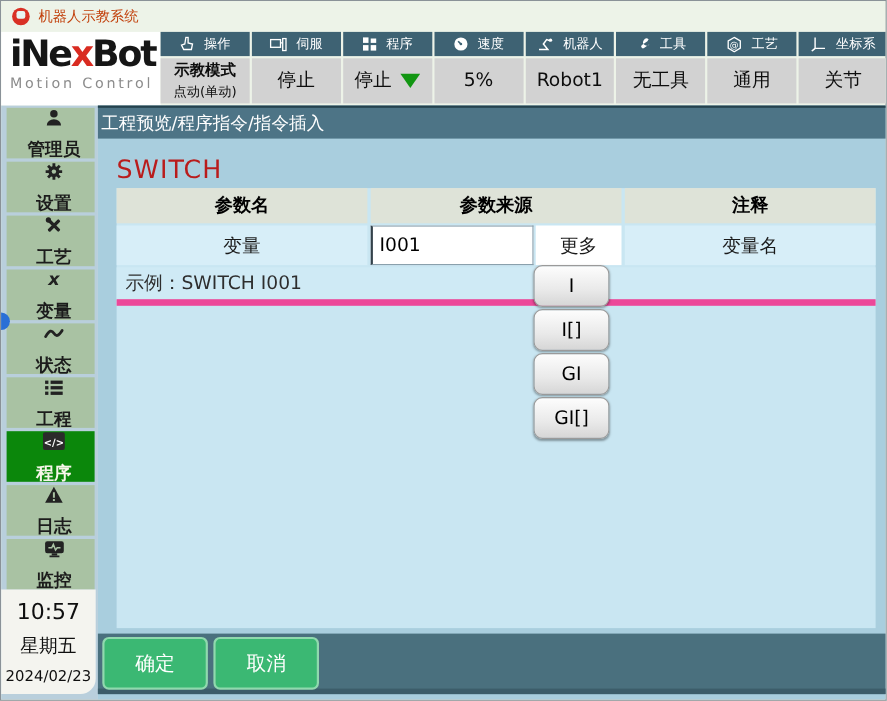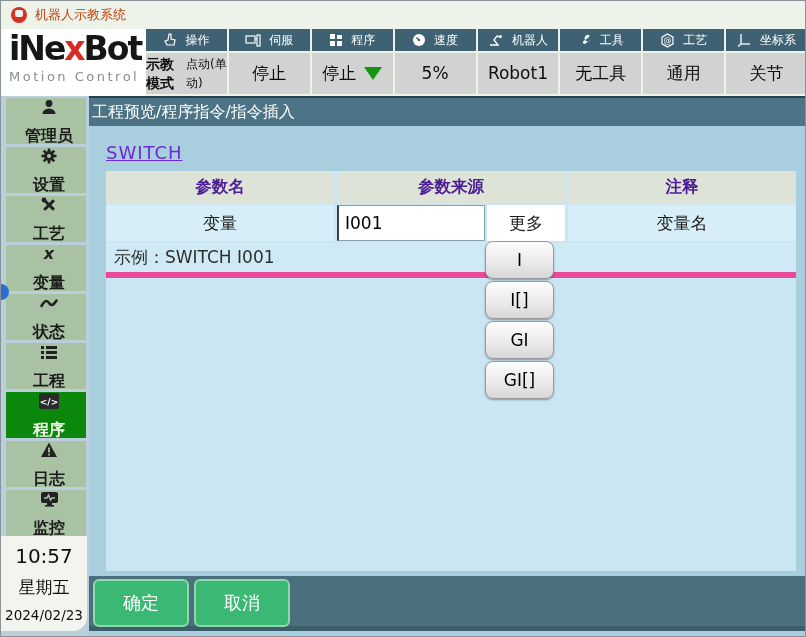--- a/index.html
+++ b/index.html
@@ -17,44 +17,44 @@
   .logo { position:absolute; left:0; top:28px; width:145px; height:67px; background:#ffffff; padding:2px 0 0 8px; }
   .logo-line1 { font-size:33px; font-weight:800; color:#161616; letter-spacing:-2px; line-height:36px; }
   .logo-line1 .red { color:#d92b21; }
   .logo-line2 { font-size:13px; color:#8c8c8c; letter-spacing:2.5px; margin-top:2px; }
 
   
   .tabs { position:absolute; left:145px; top:28px; width:661px; height:22px; display:flex; gap:2px; background:#edf3e8; }
   .tab { flex:1; background:#3e6273; color:#fff; display:flex; align-items:center; justify-content:center; gap:8px; font-size:12px; }
   .tab svg { flex:none; }
   .vals { position:absolute; left:145px; top:52px; width:661px; height:41px; display:flex; gap:2px; background:#edf3e8; }
-  .val { flex:1; background:#d2d2d2; color:#0d0d0d; display:flex; flex-direction:row; align-items:center; justify-content:center; font-size:17px; line-height:19px; }
+  .val { flex:1; background:#d2d2d2; color:#0d0d0d; display:flex; flex-direction:column; align-items:center; justify-content:center; font-size:17px; line-height:19px; }
   .val .sub1 { font-size:14px; font-weight:bold; }
   .val .sub2 { font-size:12px; }
   .val .inline { display:flex; align-items:center; gap:8px; }
   .tri-down { width:0; height:0; border-left:9px solid transparent; border-right:9px solid transparent; border-top:13px solid #129612; }
 
   
   .sidebar { position:absolute; left:0; top:95px; width:88px; height:542px; background:#b9cfdc; }
   .side-btn { position:absolute; left:5px; width:80px; height:46px; background:#a9c2a3; display:flex; align-items:center; justify-content:flex-start; gap:6px; padding-left:6px; color:#1c1c1c; font-size:16px; font-weight:bold;flex-direction:column; }
   .side-btn.active { background:#0b870b; color:#f6f6ea; }
   .side-btn .ic { width:20px; text-align:center; flex:none; }
   .clock { position:absolute; left:0; top:440px; width:86px; height:95px; background:#f4f4ef; border-radius:0 0 14px 0; display:flex; flex-direction:column; align-items:center; justify-content:space-around; padding:4px 0; color:#0f0f0f; }
   .clock .t1 { font-size:20px; }
   .clock .t2 { font-size:17px; }
   .clock .t3 { font-size:13.5px; }
   .edge-dot { position:absolute; left:-8px; top:283px; width:16px; height:16px; border-radius:50%; background:#2a6fd6; z-index:5; }
 
   
   .main { position:absolute; left:88px; top:95px; width:718px; height:542px; background:#a9cede; }
   .breadcrumb { position:absolute; left:0; top:0; width:100%; height:30px; background:#4d7486; border-top:2px solid #24414d; color:#fff; font-size:16px; display:flex; align-items:center; padding-left:3px; }
   .panel { position:absolute; left:17px; top:75px; width:690px; height:400px; background:#c9e6f2; }
-  .cmd-title { position:absolute; left:17px; top:46px; font-size:18px; color:#6d28d9; letter-spacing:1px;text-decoration:underline; }
+  .cmd-title { position:absolute; left:17px; top:46px; font-size:23px; color:#b91c1c; letter-spacing:1px; }
   .thead { position:absolute; left:17px; top:75px; width:690px; height:32px; display:flex; gap:3px; }
-  .th { flex:1; background:#dee3d8; display:flex; align-items:center; justify-content:center; font-size:16.5px; font-weight:bold; color:#4c1d95; }
+  .th { flex:1; background:#dee3d8; display:flex; align-items:center; justify-content:center; font-size:16.5px; font-weight:bold; color:#000000; }
   .trow { position:absolute; left:17px; top:109px; width:690px; height:36px; display:flex; gap:3px; }
   .td { flex:1; display:flex; align-items:center; justify-content:center; font-size:17px; color:#1a1a1a; background:#d7eef8; }
   .td.split { background:transparent; gap:2px; padding:0; }
   .cell-input { flex:1; height:36px; background:#ffffff; border:1px solid #8aa0ac; border-left:2px solid #33414a; display:flex; align-items:center; padding-left:6px; font-size:17px; color:#000; }
   .cell-more { width:78px; height:36px; background:#ffffff; display:flex; align-items:center; justify-content:center; font-size:17px; color:#1a1a1a; }
   .example-row { position:absolute; left:17px; top:147px; width:690px; height:35px; background:#cfeaf5; border-bottom:6px solid #ec4899; display:flex; align-items:center; padding-left:8px; font-size:17px; color:#2e2e2e; }
   .dropdown { position:absolute; left:396px; top:145px; width:69px; z-index:10; display:flex; flex-direction:column; gap:2px; }
   .dd-btn { height:38px; background:linear-gradient(#fdfdfd,#e9e9e9 60%,#d6d6d6); border:1px solid #9a9a9a; border-radius:8px; box-shadow:0 1px 2px rgba(0,0,0,.35); display:flex; align-items:center; justify-content:center; font-size:17px; color:#000; }
   .bottombar { position:absolute; left:0; top:480px; width:100%; height:55px; background:#4a707e; border-bottom:5px solid #3c5d6a; }
   .act-btn { position:absolute; top:3px; width:96px; height:48px; background:#3bb873; border:2px solid #90d9ae; border-radius:6px; color:#fff; font-size:18px; display:flex; align-items:center; justify-content:center; }

